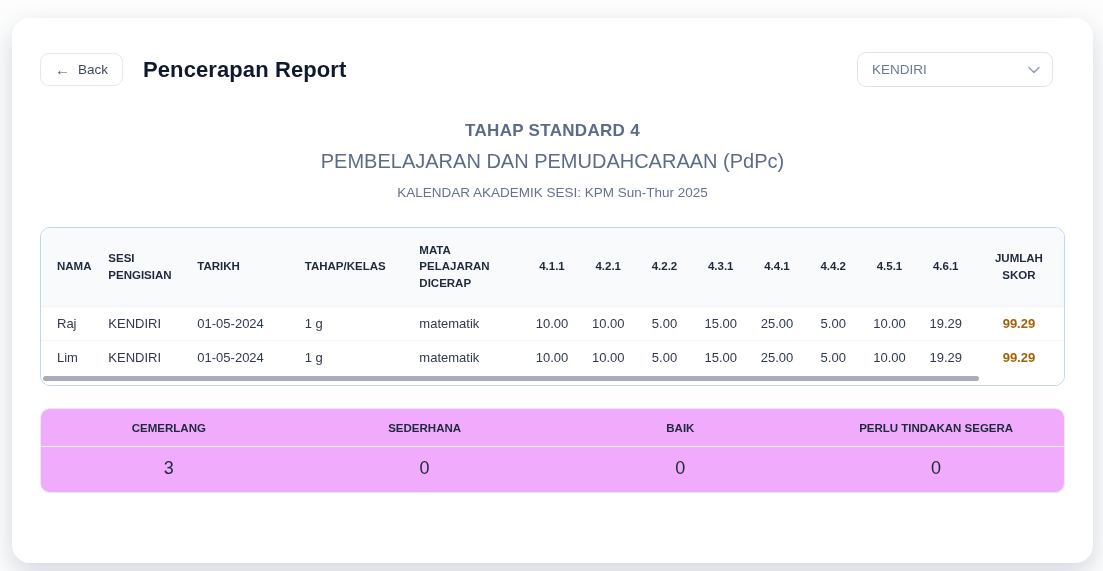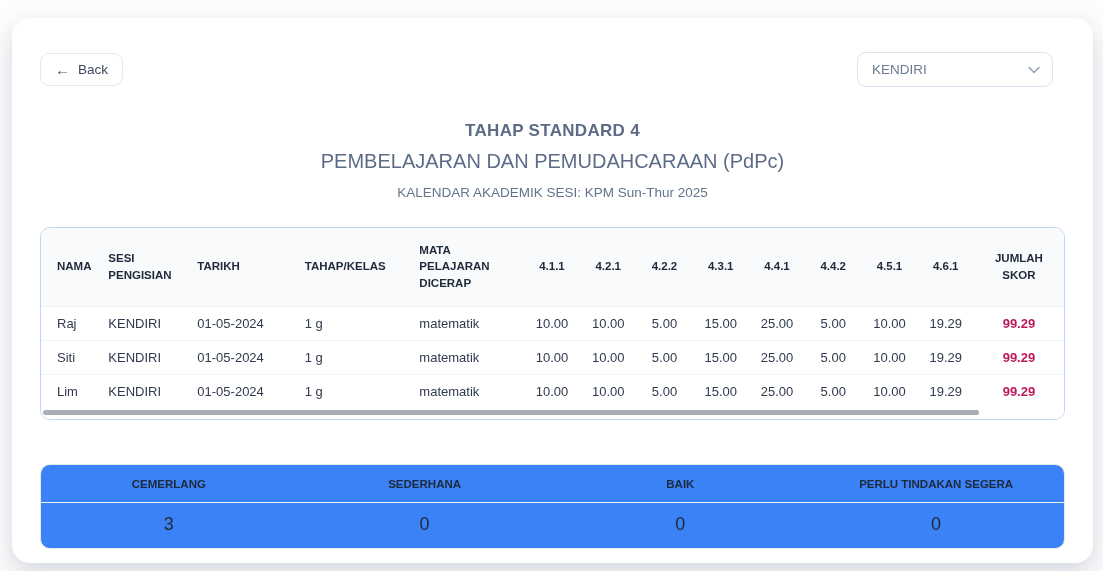--- a/index.html
+++ b/index.html
@@ -86,44 +86,44 @@
     font-size: 13px;
     color: #2f3a4e;
     padding: 8px 8px;
     border-top: 1px solid #f1f5f9;
     height: 34px;
     vertical-align: middle;
     background: #fff;
   }
   tbody td:first-child { padding-left: 16px; }
   tbody td.num { text-align: center; }
-  tbody td.score { text-align: center; font-weight: 700; color: #be185d; }
+  tbody td.score { text-align: center; font-weight: 700; color: #a16207; }
   
   .hscroll {
     height: 11px;
     background: #fff;
     padding: 2px 2px 4px 2px;
     position: relative;
   }
   .hscroll .thumb {
     position: absolute;
     left: 2px; top: 2px;
     height: 5px;
     width: 91.5%;
     background: #a9aeb6;
     border-radius: 3px;
     cursor: pointer;
   }
   
   .summary-card {
-    margin-top: 44px;
+    margin-top: 22px;
     border: 1px solid #e7eaf0;
     border-radius: 10px;
     overflow: hidden;
-    background: #3b82f6;
+    background: #f0abfc;
   }
   .summary-row { display: flex; }
   .summary-cell { flex: 1; text-align: center; }
   .summary-head .summary-cell {
     font-size: 11.5px;
     font-weight: 700;
     color: #1e293b;
     padding: 13px 8px 12px 8px;
   }
   .summary-head { border-bottom: 1px solid #eef1f5; }
@@ -137,20 +137,21 @@
 </head>
 <body>
 
 <div class="card">
 
   <div class="topbar">
     <button class="btn">
       <span class="back-arrow">←</span>
       <span>Back</span>
     </button>
+    <div class="page-title">Pencerapan Report</div>
     <div class="spacer"></div>
     <div class="select">
       <span>KENDIRI</span>
       <span class="chevron">
         <svg class="icon-svg" width="12" height="8" viewBox="0 0 12 8">
             <path d="M1 1.5 L6 6.5 L11 1.5" fill="none" stroke="#94a3b8" stroke-width="1.6" stroke-linecap="round" stroke-linejoin="round"></path>
           </svg>
       </span>
     </div>
   </div>
@@ -212,36 +213,20 @@
             <td class="num">10.00</td>
             <td class="num">5.00</td>
             <td class="num">15.00</td>
             <td class="num">25.00</td>
             <td class="num">5.00</td>
             <td class="num">10.00</td>
             <td class="num">19.29</td>
             <td class="score">99.29</td>
           </tr>
           <tr>
-            <td>Siti</td>
-            <td>KENDIRI</td>
-            <td>01-05-2024</td>
-            <td>1 g</td>
-            <td>matematik</td>
-            <td class="num">10.00</td>
-            <td class="num">10.00</td>
-            <td class="num">5.00</td>
-            <td class="num">15.00</td>
-            <td class="num">25.00</td>
-            <td class="num">5.00</td>
-            <td class="num">10.00</td>
-            <td class="num">19.29</td>
-            <td class="score">99.29</td>
-          </tr>
-          <tr>
             <td>Lim</td>
             <td>KENDIRI</td>
             <td>01-05-2024</td>
             <td>1 g</td>
             <td>matematik</td>
             <td class="num">10.00</td>
             <td class="num">10.00</td>
             <td class="num">5.00</td>
             <td class="num">15.00</td>
             <td class="num">25.00</td>

